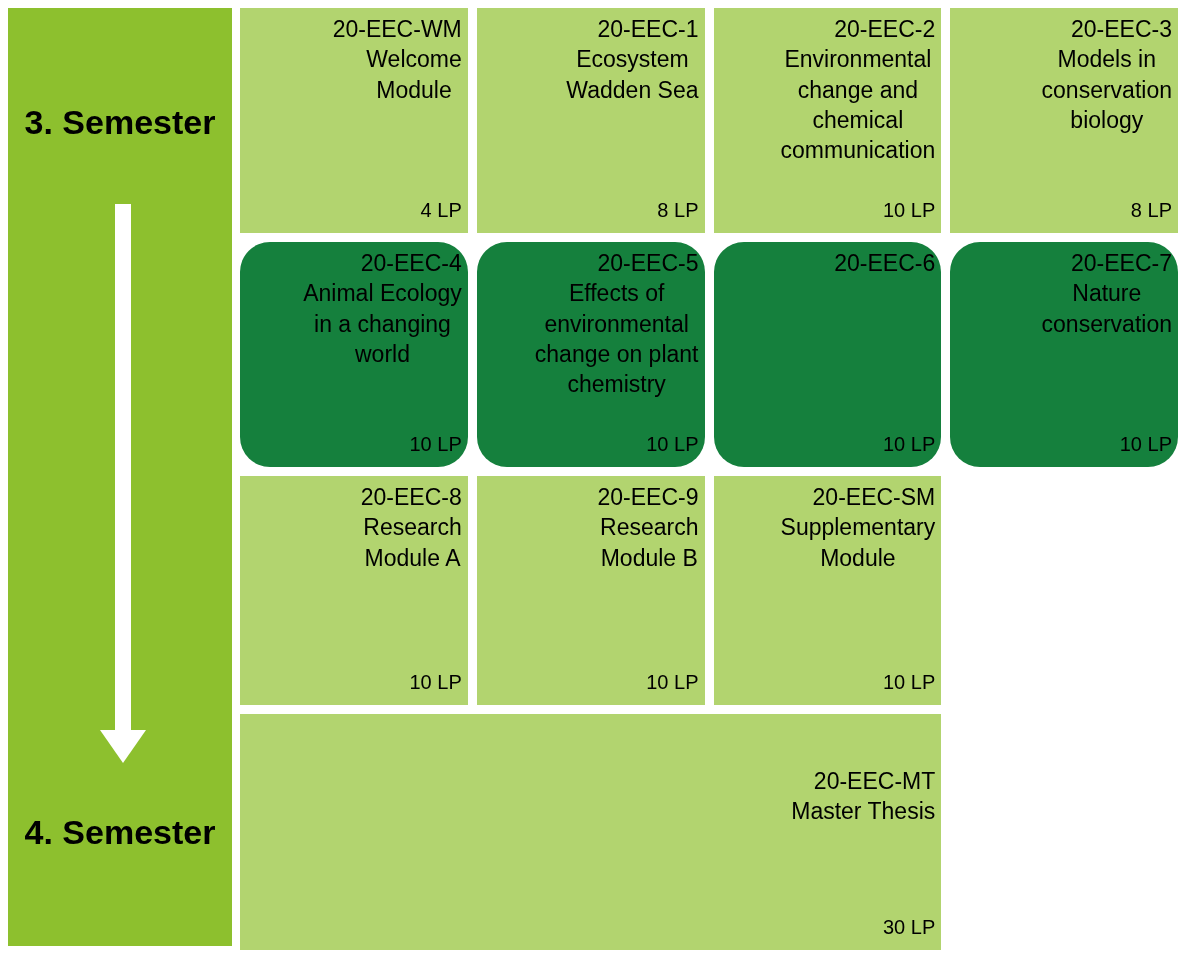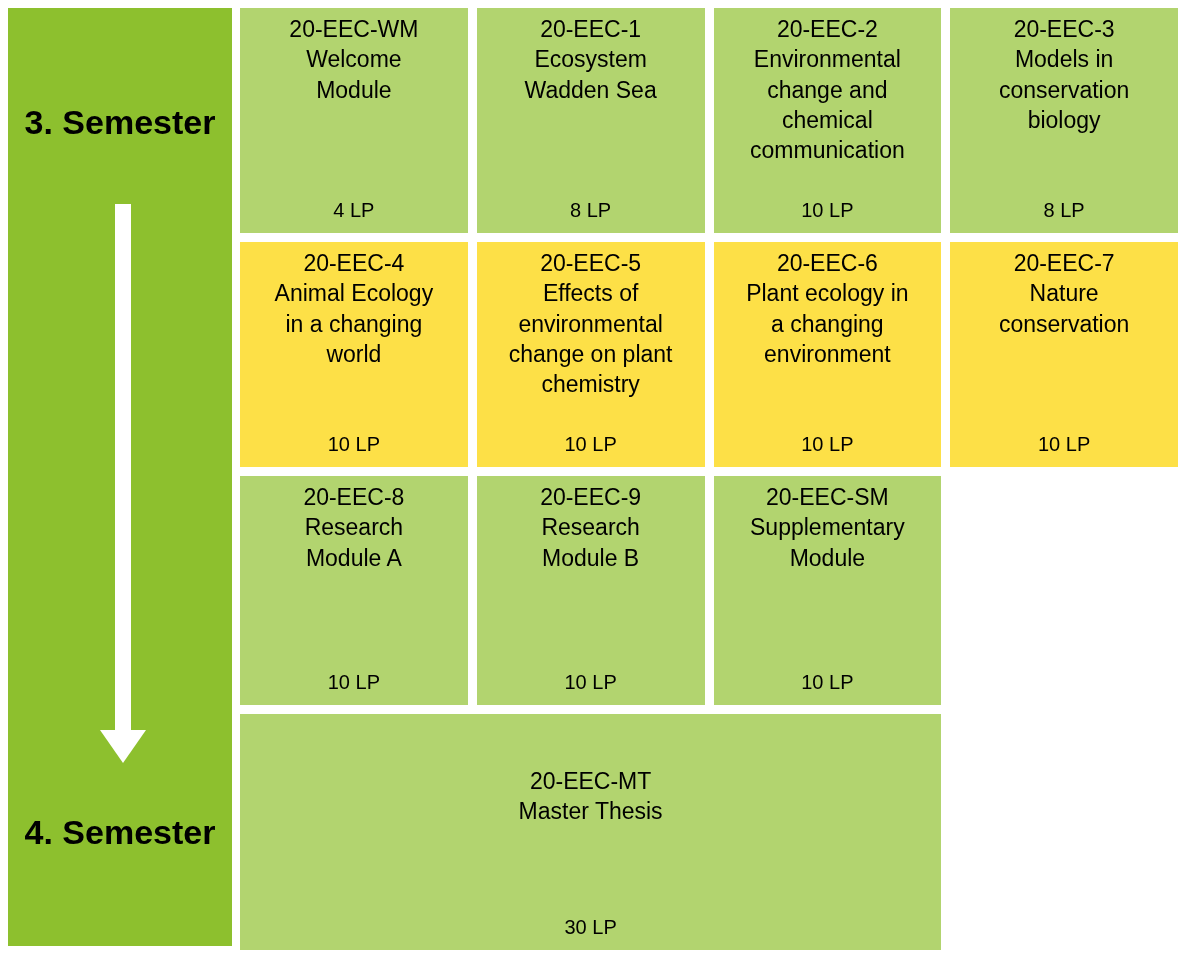--- a/index.html
+++ b/index.html
@@ -54,27 +54,27 @@
     left: 240px; top: 8px;
     width: 938px; height: 941px;
     display: grid;
     grid-template-columns: repeat(4, 1fr);
     grid-template-rows: 225px 225px 229px 236px;
     gap: 9px;
   }
   .module {
     display: flex;
     flex-direction: column;
-    align-items: center;
+    align-items: flex-end;
     text-align: center;
     box-sizing: border-box;
     padding: 6px 6px 12px 6px;
   }
   .module.medium { background: #b2d46f; }
-  .module.light  { background: #fde047; }
+  .module.light  { background: #15803d; border-radius: 30px; }
   .module .code  { font-size: 23px; line-height: 1.32; }
   .module .title {
     font-weight: normal;
     font-size: 23px;
     line-height: 1.32;
     white-space: pre-line;
   }
   .module .lp {
     margin-top: auto;
     font-size: 20px;
@@ -142,23 +142,20 @@
       <div class="code">20-EEC-5</div>
       <div class="title">Effects of
 environmental
 change on plant
 chemistry</div>
       <div class="lp">10 LP</div>
     </div>
 
     <div class="module light">
       <div class="code">20-EEC-6</div>
-      <div class="title">Plant ecology in
-a changing
-environment</div>
       <div class="lp">10 LP</div>
     </div>
 
     <div class="module light">
       <div class="code">20-EEC-7</div>
       <div class="title">Nature
 conservation</div>
       <div class="lp">10 LP</div>
     </div>
 

